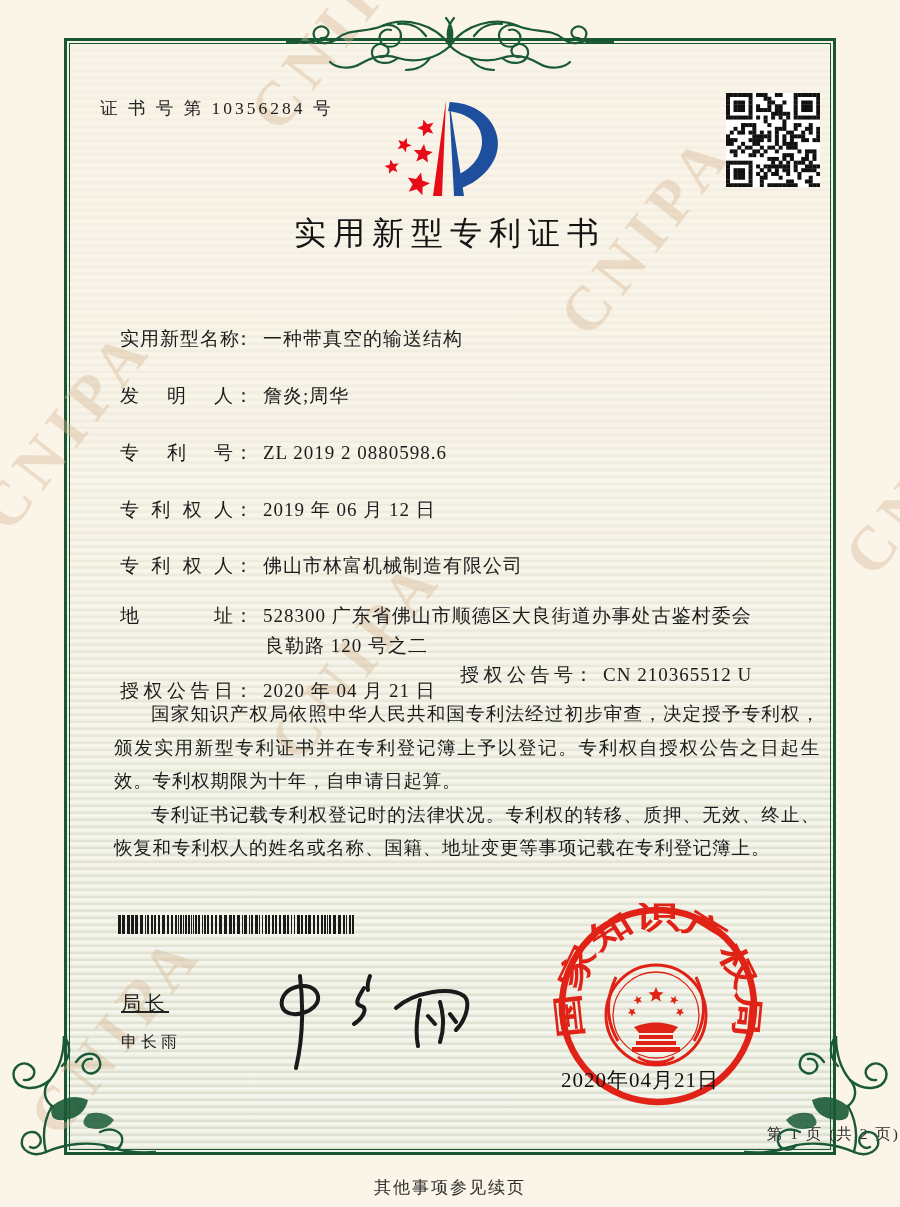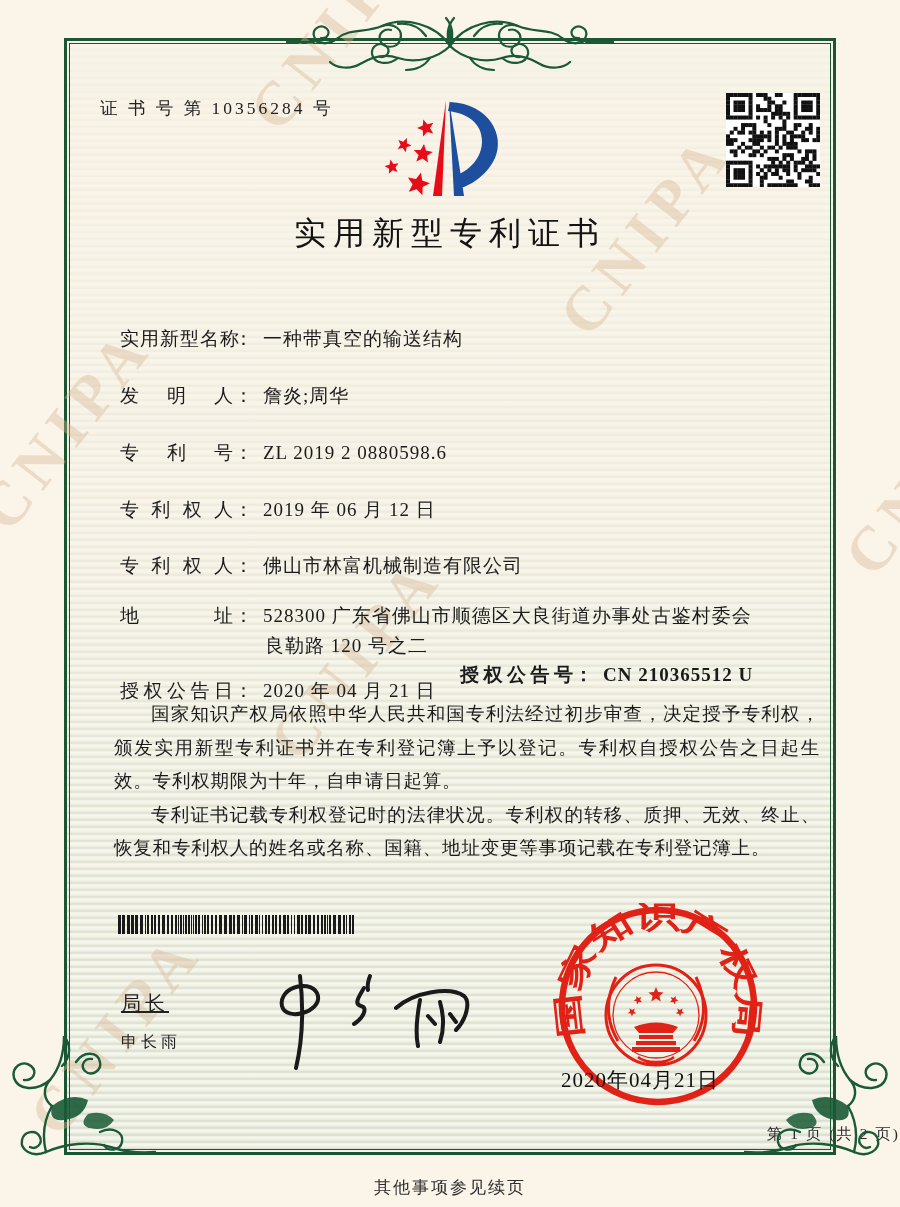--- a/index.html
+++ b/index.html
@@ -450,21 +450,21 @@
     </div>
     <div class="frow" style="top:603px;">
       <span class="flabel">地址</span><span class="fcolon">：</span><span>528300 广东省佛山市顺德区大良街道办事处古鉴村委会</span>
     </div>
     <div class="frow" style="top:633px; left:265px;">
       <span>良勒路 120 号之二</span>
     </div>
     <div class="frow" style="top:662px;margin-top:16px;">
       <span class="flabel">授权公告日</span><span class="fcolon">：</span><span>2020 年 04 月 21 日</span>
     </div>
-    <div class="frow" style="top:662px; left:460px;font-weight:bold;">
+    <div class="frow" style="top:662px; left:460px;">
       <span class="flabel">授权公告号</span><span class="fcolon">：</span><span>CN 210365512 U</span>
     </div>
 
     <div class="paras">
       <p>国家知识产权局依照中华人民共和国专利法经过初步审查，决定授予专利权，颁发实用新型专利证书并在专利登记簿上予以登记。专利权自授权公告之日起生效。专利权期限为十年，自申请日起算。</p>
       <p>专利证书记载专利权登记时的法律状况。专利权的转移、质押、无效、终止、恢复和专利权人的姓名或名称、国籍、地址变更等事项记载在专利登记簿上。</p>
     </div>
 
     <svg class="barcode" id="barcode-svg" width="240" height="20" viewBox="0 0 240 20">
         <rect x="0" y="0" width="3" height="19" fill="#1a1a1a"></rect>

